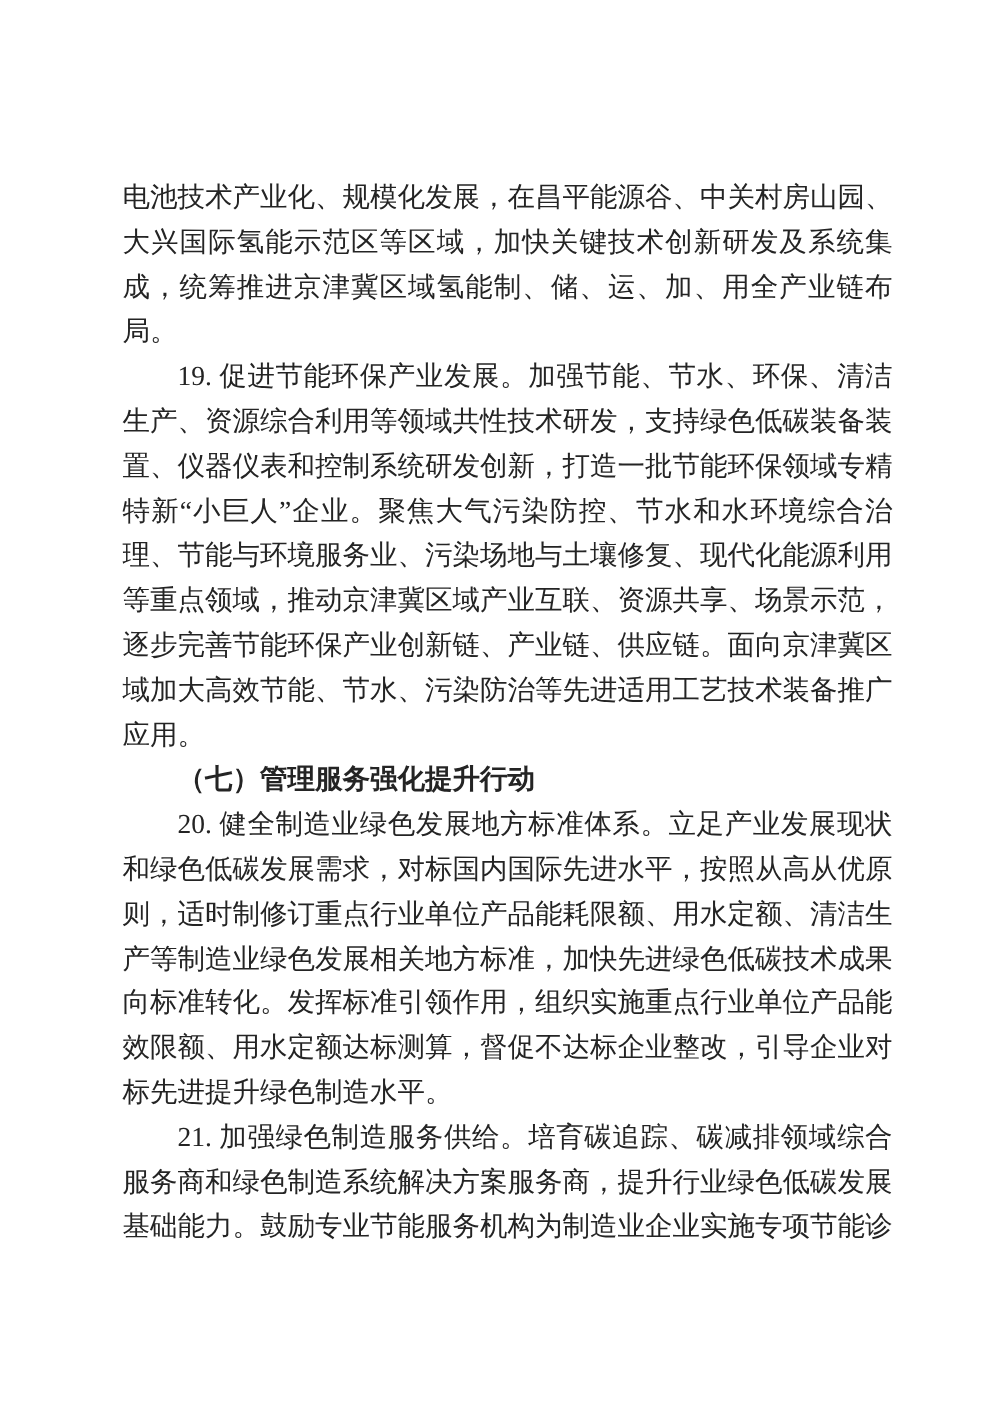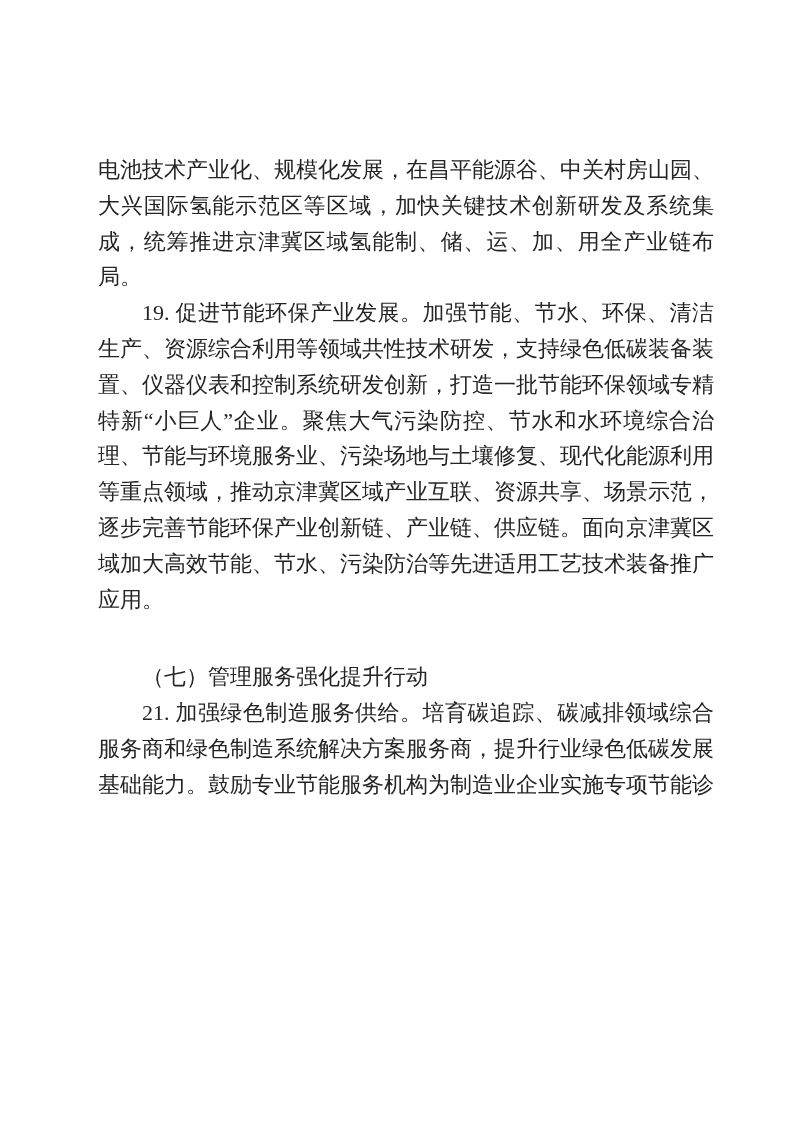--- a/index.html
+++ b/index.html
@@ -10,50 +10,50 @@
     width: 793px;
     height: 1122px;
     position: relative;
     overflow: hidden;
     background: #ffffff;
     font-family: "Liberation Serif", "DejaVu Serif", serif;
   }
   .doc-body {
     position: absolute;
     left: 98px;
-    top: 152px;
+    top: 140px;
     width: 616px;
     color: #242424;
   }
   .para {
     margin: 0;
     font-size: 22px;
     line-height: 35.8px;
     text-align: justify;
     text-justify: inter-ideograph;
     word-break: break-all;
   }
   .indent {
     text-indent: 2em;
   }
   .lead {
     font-weight: 400;
   }
   .section-heading {
-    font-weight: 400;
-    margin-top: 42px;
+    font-weight: 700;
   }
 </style>
 </head>
 <body>
 
 <div class="doc-body">
 
   <p class="para"><span class="lead"></span><span>电池技术产业化、规模化发展，在昌平能源谷、中关村房山园、大兴国际氢能示范区等区域，加快关键技术创新研发及系统集成，统筹推进京津冀区域氢能制、储、运、加、用全产业链布局。</span></p>
 
   <p class="para indent"><span class="lead">19. 促进节能环保产业发展。</span><span>加强节能、节水、环保、清洁生产、资源综合利用等领域共性技术研发，支持绿色低碳装备装置、仪器仪表和控制系统研发创新，打造一批节能环保领域专精特新“小巨人”企业。聚焦大气污染防控、节水和水环境综合治理、节能与环境服务业、污染场地与土壤修复、现代化能源利用等重点领域，推动京津冀区域产业互联、资源共享、场景示范，逐步完善节能环保产业创新链、产业链、供应链。面向京津冀区域加大高效节能、节水、污染防治等先进适用工艺技术装备推广应用。</span></p>
 
   <p class="para indent section-heading"><span>（七）管理服务强化提升行动</span></p>
 
+  <p class="para indent"><span class="lead">20. 健全制造业绿色发展地方标准体系。</span><span>立足产业发展现状和绿色低碳发展需求，对标国内国际先进水平，按照从高从优原则，适时制修订重点行业单位产品能耗限额、用水定额、清洁生产等制造业绿色发展相关地方标准，加快先进绿色低碳技术成果向标准转化。发挥标准引领作用，组织实施重点行业单位产品能效限额、用水定额达标测算，督促不达标企业整改，引导企业对标先进提升绿色制造水平。</span></p>
 
   <p class="para indent"><span class="lead">21. 加强绿色制造服务供给。</span><span>培育碳追踪、碳减排领域综合服务商和绿色制造系统解决方案服务商，提升行业绿色低碳发展基础能力。鼓励专业节能服务机构为制造业企业实施专项节能诊</span></p>
 
 </div>
 
 </body></html>

